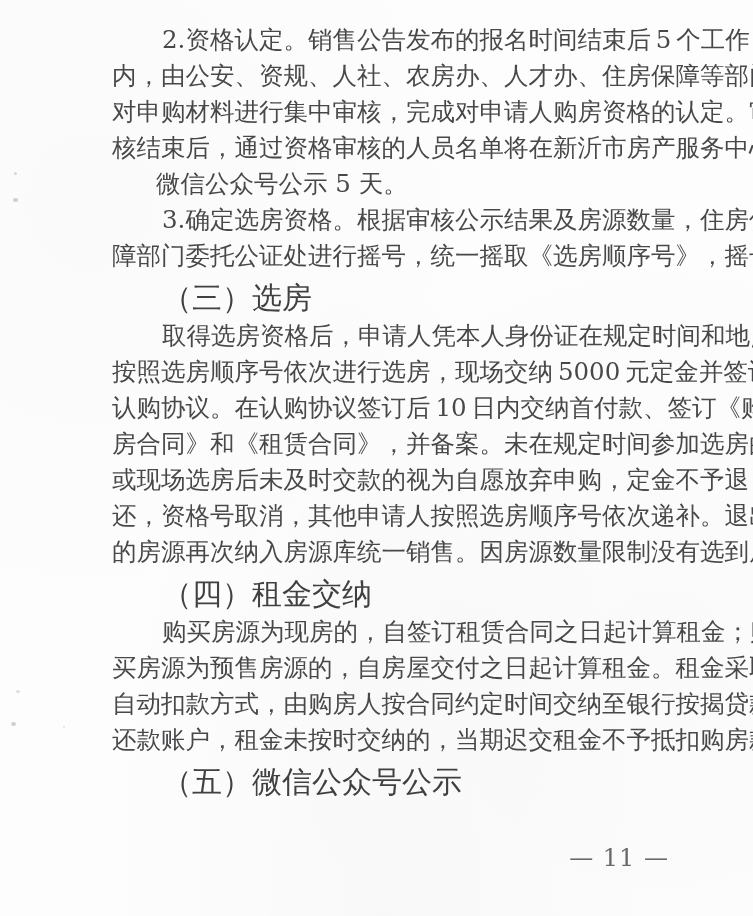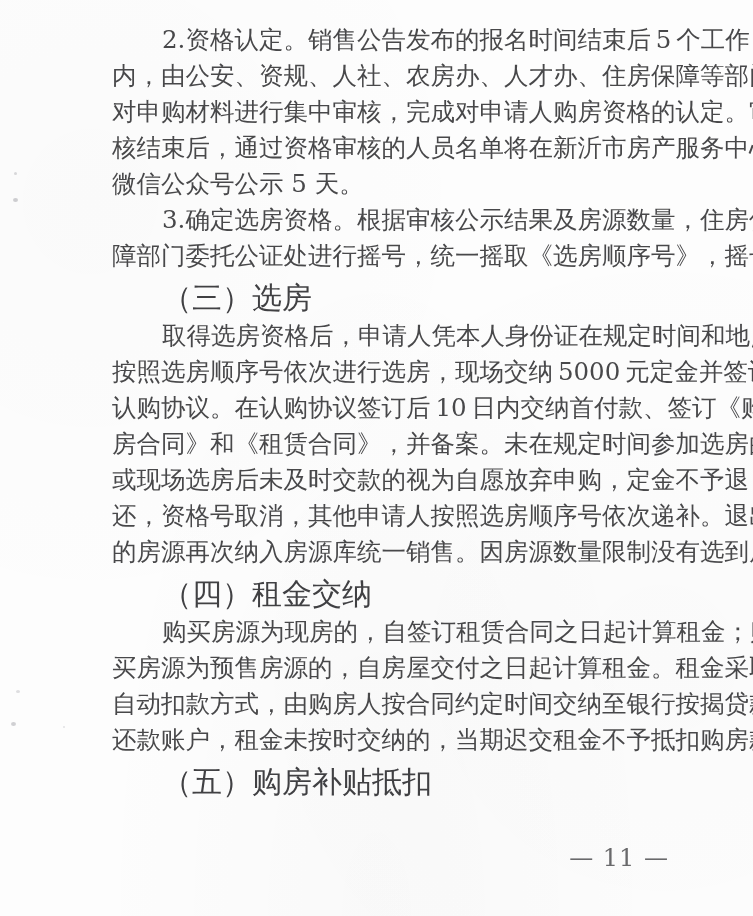--- a/index.html
+++ b/index.html
@@ -55,20 +55,21 @@
   .line.justify {
     justify-content: space-between;
   }
   .line.justify > span {
     flex: 0 0 auto;
   }
 
   
   .line.ragged {
     justify-content: flex-start;
+    margin-left: 44px;
   }
 
   
   .indent {
     padding-left: 50px;
   }
 
   .heading-line {
     display: block;
     height: 40px;
@@ -153,19 +154,19 @@
 
     <div class="para">
       <div class="line justify indent"><span>购</span><span>买</span><span>房</span><span>源</span><span>为</span><span>现</span><span>房</span><span>的</span><span>，</span><span>自</span><span>签</span><span>订</span><span>租</span><span>赁</span><span>合</span><span>同</span><span>之</span><span>日</span><span>起</span><span>计</span><span>算</span><span>租</span><span>金</span><span>；</span><span>购</span></div>
       <div class="line justify"><span>买</span><span>房</span><span>源</span><span>为</span><span>预</span><span>售</span><span>房</span><span>源</span><span>的</span><span>，</span><span>自</span><span>房</span><span>屋</span><span>交</span><span>付</span><span>之</span><span>日</span><span>起</span><span>计</span><span>算</span><span>租</span><span>金</span><span>。</span><span>租</span><span>金</span><span>采</span><span>取</span></div>
       <div class="line justify"><span>自</span><span>动</span><span>扣</span><span>款</span><span>方</span><span>式</span><span>，</span><span>由</span><span>购</span><span>房</span><span>人</span><span>按</span><span>合</span><span>同</span><span>约</span><span>定</span><span>时</span><span>间</span><span>交</span><span>纳</span><span>至</span><span>银</span><span>行</span><span>按</span><span>揭</span><span>贷</span><span>款</span></div>
       <div class="line justify"><span>还</span><span>款</span><span>账</span><span>户</span><span>，</span><span>租</span><span>金</span><span>未</span><span>按</span><span>时</span><span>交</span><span>纳</span><span>的</span><span>，</span><span>当</span><span>期</span><span>迟</span><span>交</span><span>租</span><span>金</span><span>不</span><span>予</span><span>抵</span><span>扣</span><span>购</span><span>房</span><span>款</span></div>
     </div>
 
     <div class="gap-sm"></div>
 
-    <div class="heading-line">（五）购房补贴抵扣</div>
+    <div class="heading-line">（五）微信公众号公示</div>
 
   </div>
 
   <div class="footer">— 11 —</div>
 
 </div>
 
 </body></html>

